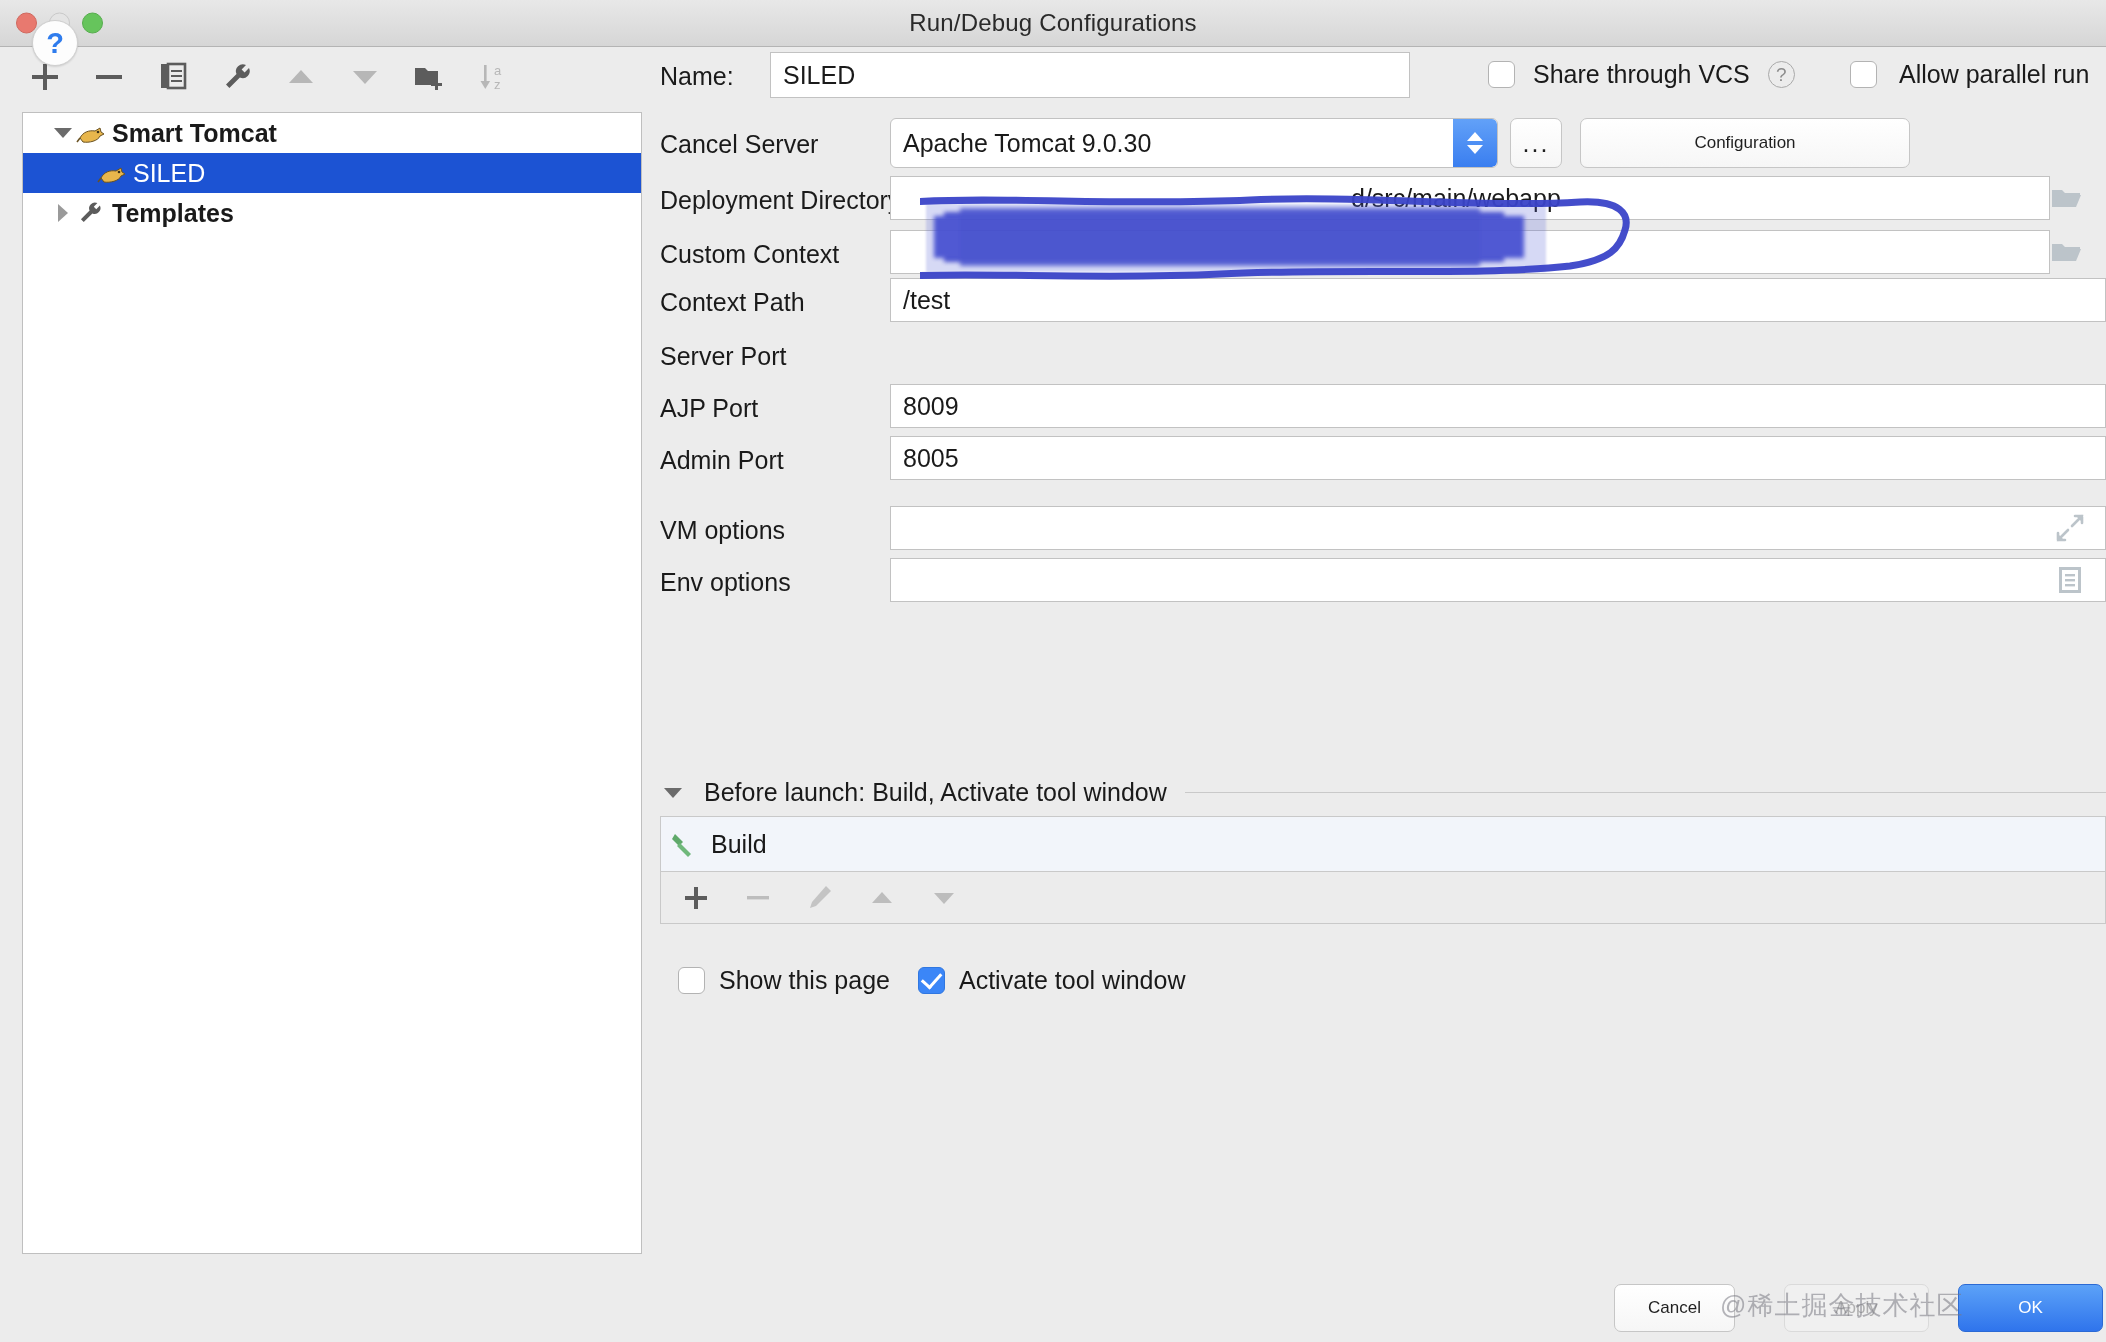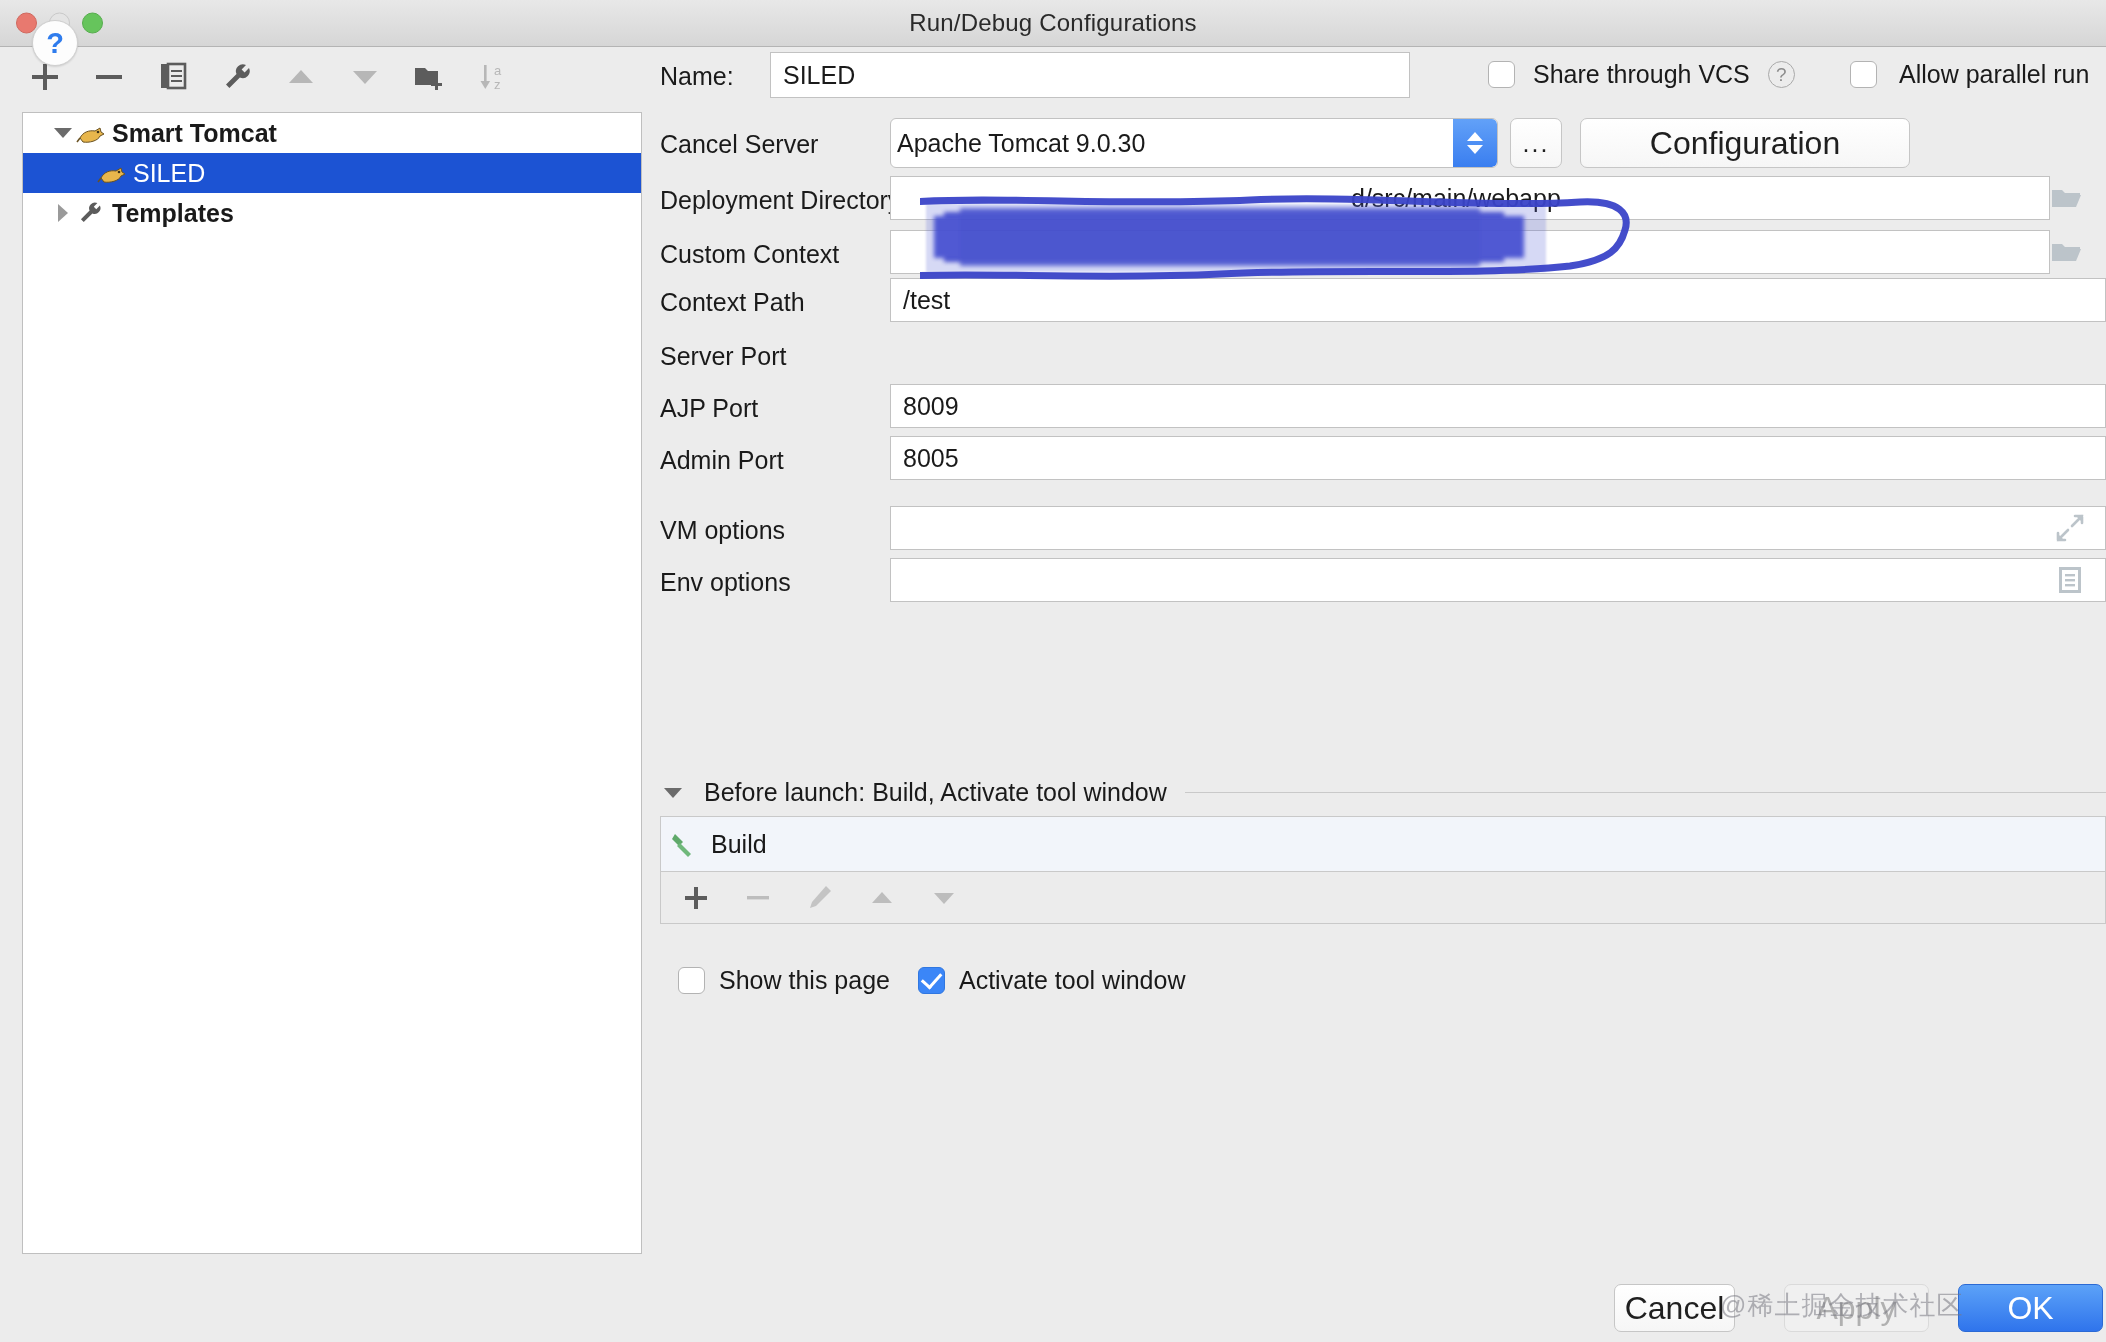--- a/index.html
+++ b/index.html
@@ -161,21 +161,21 @@
 
   
   .tom-lbl { left: 0px; top: 84px; }
   .tom-combo {
     position: absolute; left: 230px; top: 72px;
     width: 608px; height: 50px;
     background: #ffffff; border: 1px solid #c2c2c2;
     border-radius: 6px; box-sizing: border-box;
     display: flex; align-items: center;
     font-size: 25px; color: #1a1a1a;
-    padding-left: 6px;
+    padding-left: 12px;
     overflow: hidden;
   }
   .combo-stepper {
     position: absolute; right: 0; top: 0;
     width: 44px; height: 100%;
     background: linear-gradient(to bottom, #62a1f8, #3a7ef0);
     display: flex; flex-direction: column;
     align-items: center; justify-content: center;
     gap: 4px;
     border-radius: 0 5px 5px 0;
@@ -189,21 +189,21 @@
   .chev-dn {
     width: 0; height: 0;
     border-left: 8px solid transparent;
     border-right: 8px solid transparent;
     border-top: 9px solid #ffffff;
   }
   .btn {
     background: linear-gradient(to bottom, #ffffff, #f6f6f6);
     border: 1px solid #c6c6c6;
     border-radius: 7px;
-    font-size: 32px; color: #1f1f1f;
+    font-size: 17px; color: #1f1f1f;
     display: flex; align-items: center; justify-content: center;
     box-sizing: border-box;
   }
   .dots-btn { position: absolute; left: 850px; top: 72px; width: 52px; height: 50px; font-size: 25px; letter-spacing: 2px; }
   .config-btn { position: absolute; left: 920px; top: 72px; width: 330px; height: 50px; }
 
   
   .frow-lbl { left: 0px; }
   .frow-fld { left: 230px; width: 1160px; }
 

